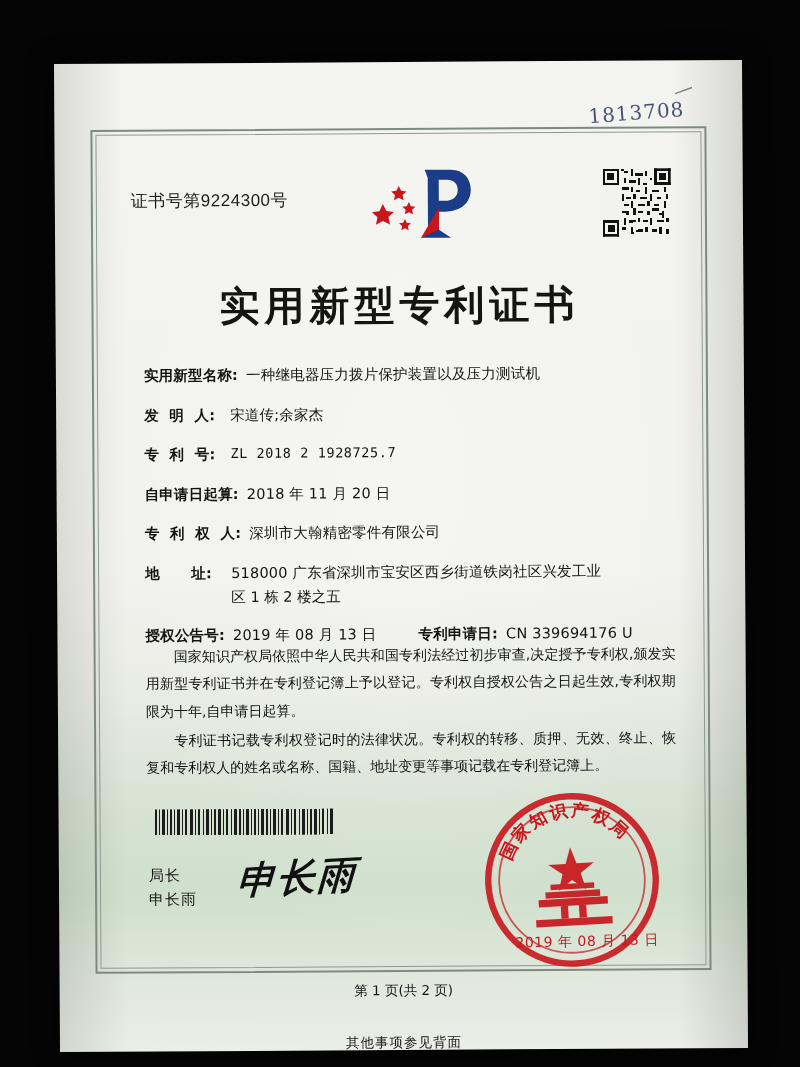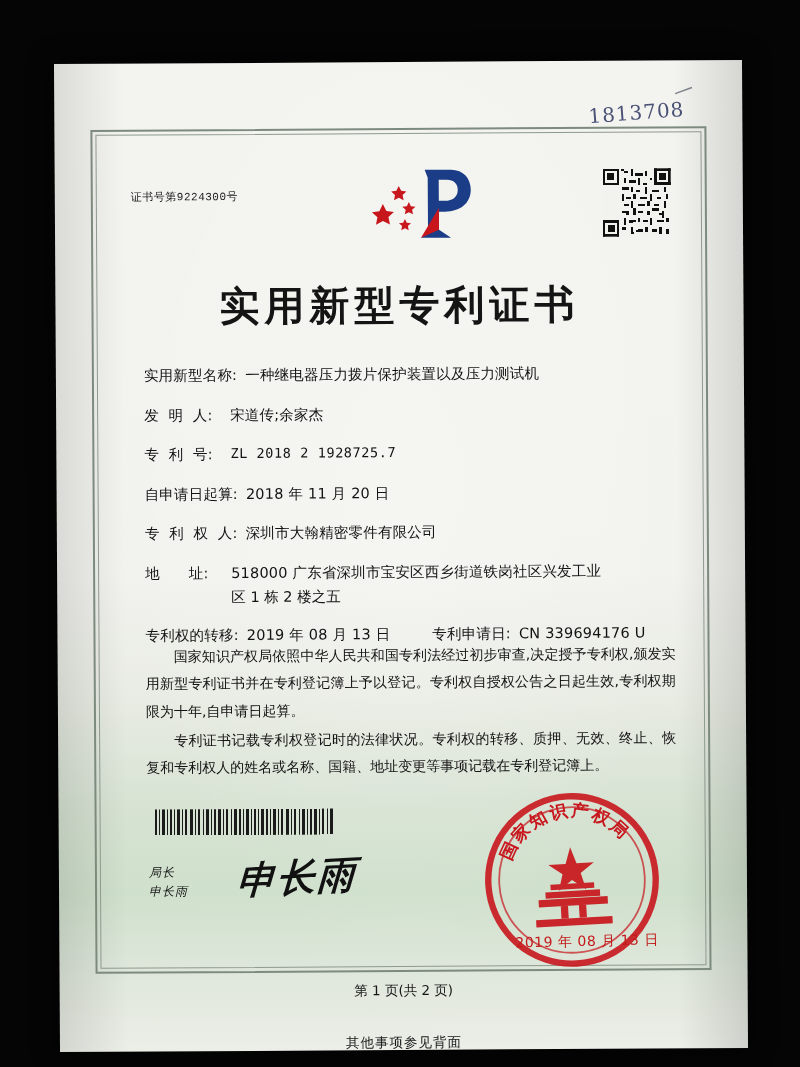--- a/index.html
+++ b/index.html
@@ -84,22 +84,22 @@
     color: #333a4a;
     transform: rotate(-20deg);
     opacity: 0.6;
   }
 
   
   #cert-number {
     position: absolute;
     left: 76px;
     top: 126px;
-    font-family: Liberation Mono, monospace;
-    font-size: 11px;
+    font-family: Liberation Sans, sans-serif;
+    font-size: 17px;
     color: #1b1b1b;
     letter-spacing: 0.5px;
   }
   #logo {
     position: absolute;
     left: 310px;
     top: 102px;
     width: 112px;
     height: 82px;
   }
@@ -139,20 +139,21 @@
     align-items: flex-start;
     margin-bottom: 18.5px;
     line-height: 1.45;
   }
   .field-label {
     flex: 0 0 auto;
     min-width: 78px;
     white-space: pre;
     font-size: 14.5px;
     letter-spacing: 0.2px;
+    font-weight: bold;
   }
   .field-value {
     flex: 1 1 auto;
     padding-left: 8px;
     font-size: 14.5px;
     letter-spacing: 0.2px;
   }
   .field-value.mono {
     font-family: "DejaVu Sans Mono", monospace;
     font-size: 13.5px;
@@ -195,25 +196,24 @@
     height: 26px;
   }
 
   
   #signature-block {
     position: absolute;
     left: 90px;
     top: 800px;
   }
   .sig-label {
-    font-size: 12px;
+    font-size: 15px;
     color: #151515;
     letter-spacing: 1px;
     line-height: 1.6;
-    font-style: italic;
   }
   #handwritten-signature {
     position: absolute;
     left: 178px;
     top: 790px;
     font-family: "DejaVu Serif", serif;
     font-size: 38px;
     font-style: italic;
     font-weight: bold;
     color: #111;
@@ -384,21 +384,21 @@
       <div class="field-row">
         <span class="field-label">专  利  权  人:</span>
         <span class="field-value">深圳市大翰精密零件有限公司</span>
       </div>
       <div class="field-row">
         <span class="field-label">地      址:</span>
         <span class="field-value">518000  广东省深圳市宝安区西乡街道铁岗社区兴发工业</span>
       </div>
       <div class="addr-second">区 1 栋 2 楼之五</div>
       <div class="field-row two-col">
-        <span class="field-label">专利权的转移:</span>
+        <span class="field-label">授权公告号:</span>
         <span class="field-value" style="flex:0 0 auto;">2019 年 08 月 13 日</span>
         <span class="col-b">
           <span class="field-label" style="min-width:0;">专利申请日:</span>
           <span class="field-value">CN 339694176 U</span>
         </span>
       </div>
     </div>
 
     <div id="paragraphs">
       <p>国家知识产权局依照中华人民共和国专利法经过初步审查,决定授予专利权,颁发实用新型专利证书并在专利登记簿上予以登记。专利权自授权公告之日起生效,专利权期限为十年,自申请日起算。</p>

